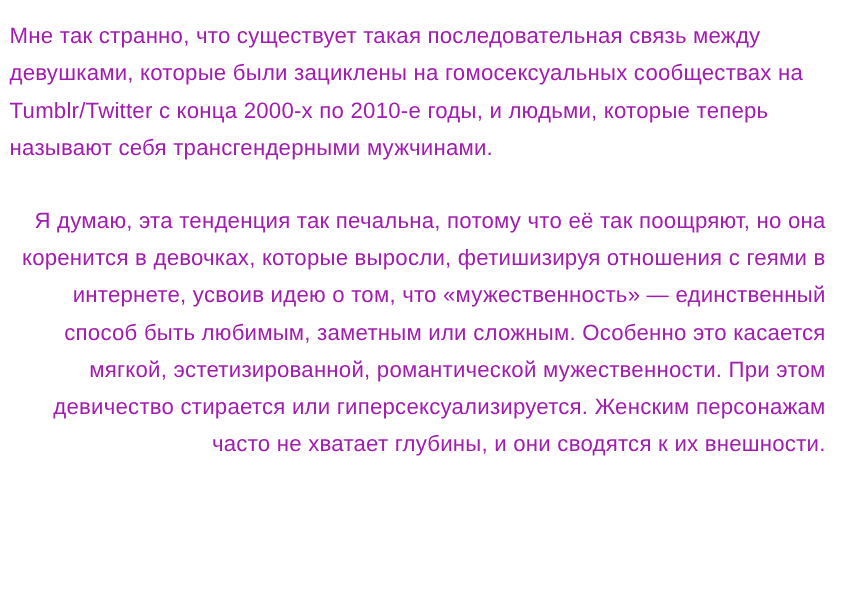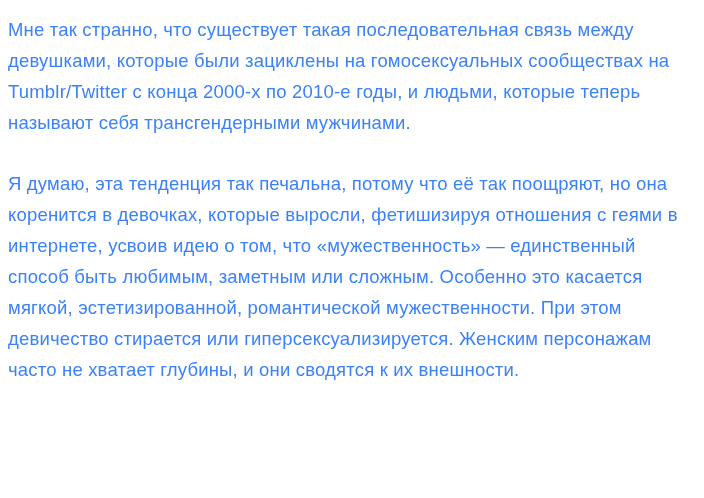--- a/index.html
+++ b/index.html
@@ -16,28 +16,29 @@
   .page {
     box-sizing: border-box;
     width: 704px;
     height: 498px;
     padding: 14px 16px 0 8px;
     background: #ffffff;
   }
   .text-block {
     font-size: 18.5px;
     line-height: 31px;
-    color: #3b82f6;
+    color: #a21caf;
     letter-spacing: 0.01em;
     text-align: left;
     margin: 0 0 30px 0;
     white-space: pre-wrap;
   }
   .text-block:last-child {
     margin-bottom: 8px;
+    text-align: right;
   }
 </style>
 </head>
 <body>
 
 <div class="page">
   <p class="text-block">Мне так странно, что существует такая последовательная связь между девушками, которые были зациклены на гомосексуальных сообществах на Tumblr/Twitter с конца 2000-х по 2010-е годы, и людьми, которые теперь называют себя трансгендерными мужчинами.</p>
   <p class="text-block">Я думаю, эта тенденция так печальна, потому что её так поощряют, но она коренится в девочках, которые выросли, фетишизируя отношения с геями в интернете, усвоив идею о том, что «мужественность» — единственный способ быть любимым, заметным или сложным. Особенно это касается мягкой, эстетизированной, романтической мужественности. При этом девичество стирается или гиперсексуализируется. Женским персонажам часто не хватает глубины, и они сводятся к их внешности.</p>
 </div>
 

